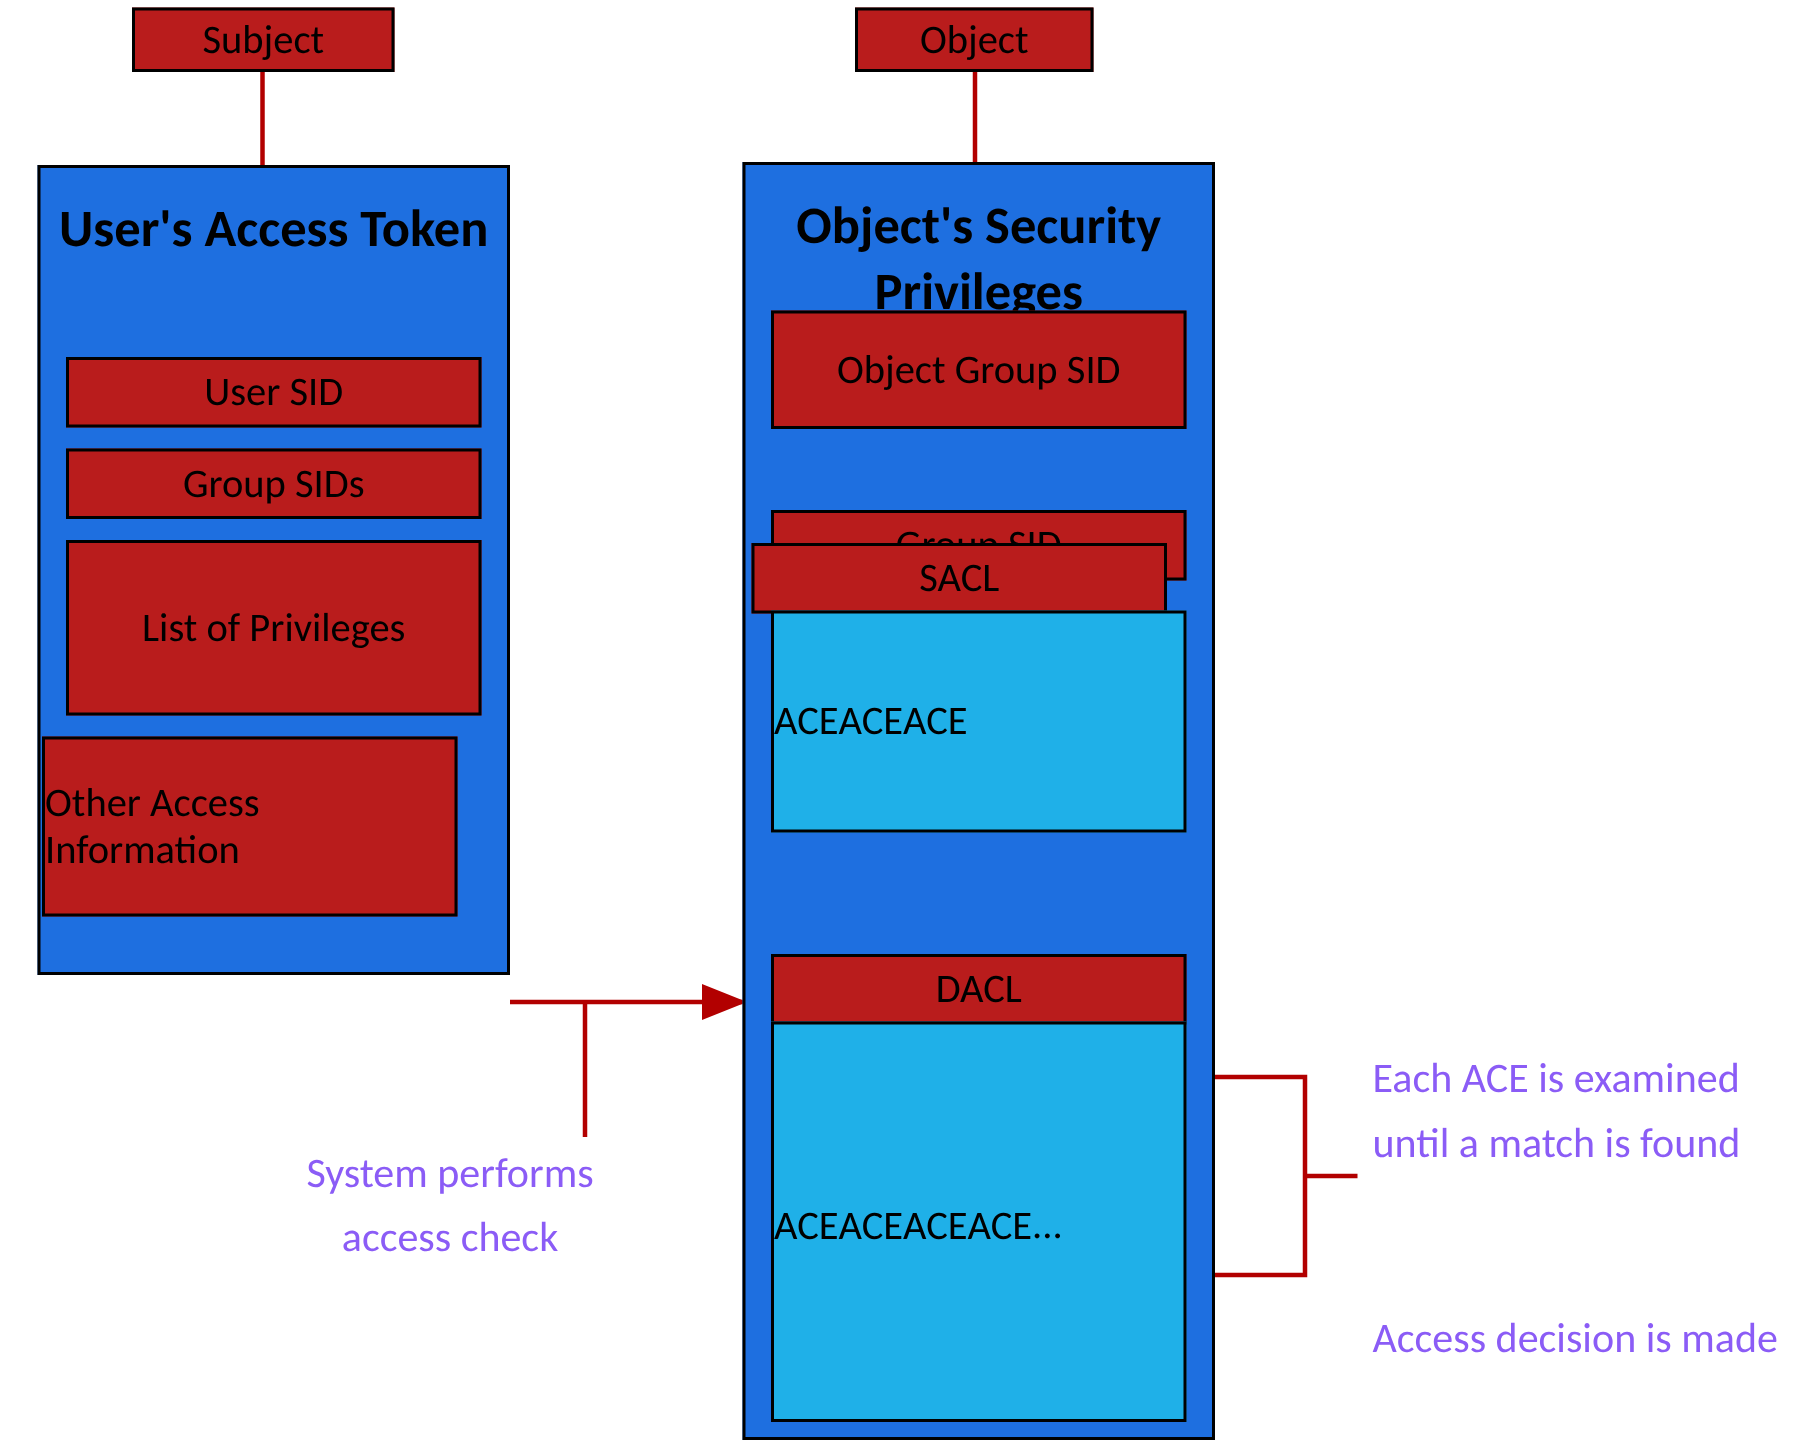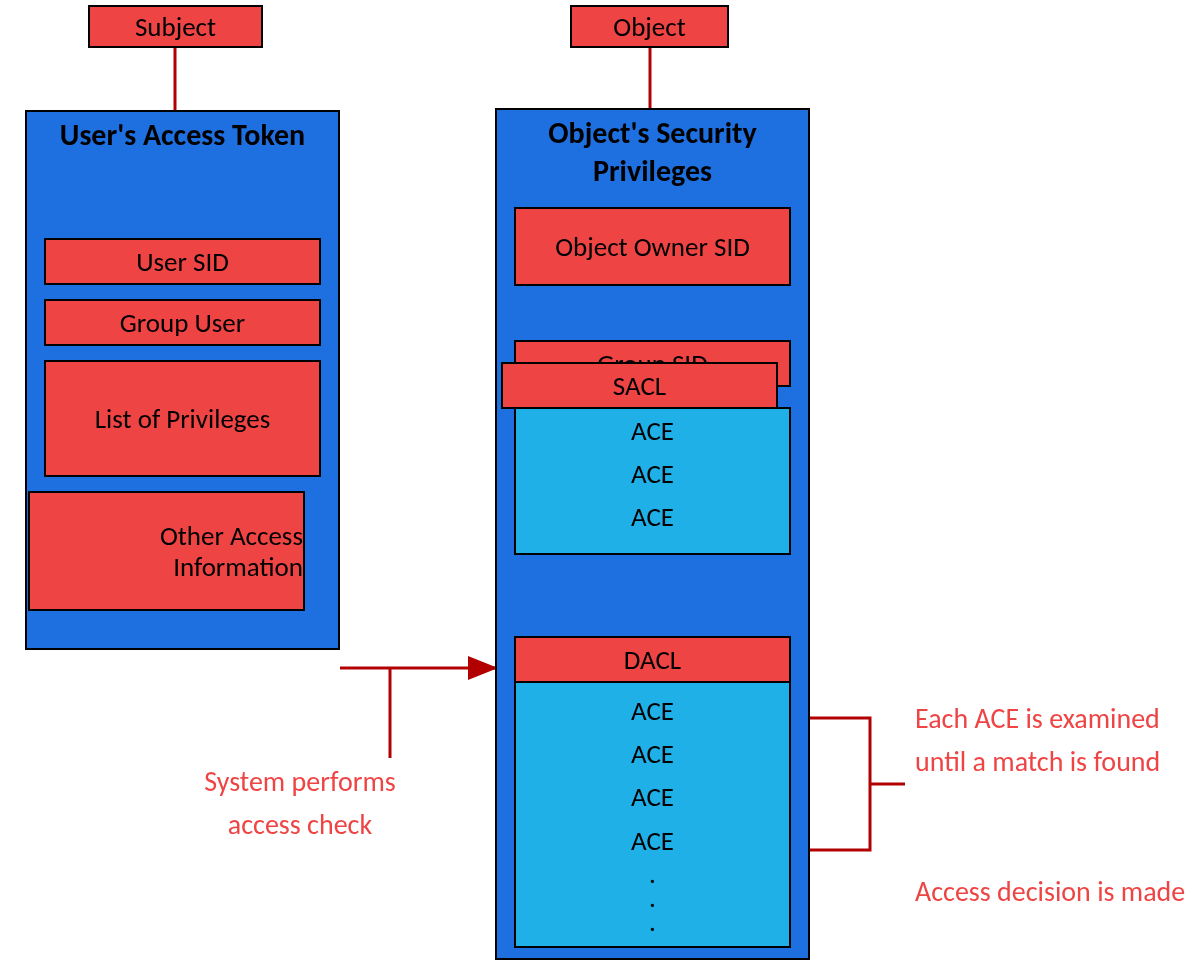--- a/index.html
+++ b/index.html
@@ -2,38 +2,38 @@
 <html><head>
 <meta charset="utf-8">
 <style>
   html,body{margin:0;padding:0;}
   body{
     font-family:"Calibri","Segoe UI",Arial,sans-serif;
     width:1200px;height:962px;position:relative;background:#fff;
   }
   svg{position:absolute;top:0;left:0;}
   .orange-box{
-    position:absolute;background:#ef4444;border:2px solid #000;box-sizing:border-box;
-    display:flex;align-items:center;justify-content:center;text-align:right;
+    position:absolute;background:#b91c1c;border:2px solid #000;box-sizing:border-box;
+    display:flex;align-items:center;justify-content:center;text-align:left;
     font-size:27px;line-height:1.15;
   }
   .blue-container{
     position:absolute;background:#1E6FE0;border:2px solid #000;box-sizing:border-box;
   }
   .blue-container .title{
-    color:#000;font-weight:700;font-size:30px;text-align:center;line-height:1.25;
-    padding:4px 4px 6px;
+    color:#000;font-weight:700;font-size:35px;text-align:center;line-height:1.25;
+    padding:20px 4px 6px;
   }
   .lightblue-list{
     position:absolute;background:#1FB0E8;border:2px solid #000;box-sizing:border-box;
-    display:flex;flex-direction:column;align-items:center;justify-content:flex-start;
+    display:flex;align-items:center;justify-content:flex-start;
     font-size:27px;line-height:1.6;
   }
   .ann{
-    position:absolute;font-size:28px;line-height:1.55;color:#ef4444;
+    position:absolute;font-size:28px;line-height:1.55;color:#8b5cf6;
   }
 </style>
 </head>
 <body>
 
 <svg width="1200" height="962">
   <defs>
     <marker id="arrowhead" markerWidth="10" markerHeight="8" refX="9" refY="4" orient="auto">
       <polygon points="0 0, 10 4, 0 8" fill="#B20000"></polygon>
     </marker>
@@ -58,34 +58,34 @@
   <span>Object</span>
 </div>
 
 <div class="blue-container" style="left:25px;top:110px;width:315px;height:540px;">
   <div class="title">User's Access Token</div>
 </div>
 <div class="orange-box" style="left:44px;top:238px;width:277px;height:47px;">
   <span>User SID</span>
 </div>
 <div class="orange-box" style="left:44px;top:299px;width:277px;height:47px;">
-  <span>Group User</span>
+  <span>Group SIDs</span>
 </div>
 <div class="orange-box" style="left:44px;top:360px;width:277px;height:117px;">
   <span>List of Privileges</span>
 </div>
 <div class="orange-box" style="left:28px;top:491px;width:277px;height:120px;">
   <span>Other Access Information</span>
 </div>
 
 <div class="blue-container" style="left:495px;top:108px;width:315px;height:852px;">
   <div class="title">Object's Security Privileges</div>
 </div>
 <div class="orange-box" style="left:514px;top:207px;width:277px;height:79px;">
-  <span>Object Owner SID</span>
+  <span>Object Group SID</span>
 </div>
 <div class="orange-box" style="left:514px;top:300px;width:277px;height:47px;margin-top:40px;">
   <span>Group SID</span>
 </div>
 
 <div class="orange-box" style="left:501px;top:362px;width:277px;height:47px;">
   <span>SACL</span>
 </div>
 <div class="lightblue-list" style="left:514px;top:407px;width:277px;height:148px;">
   <span>ACE</span>

